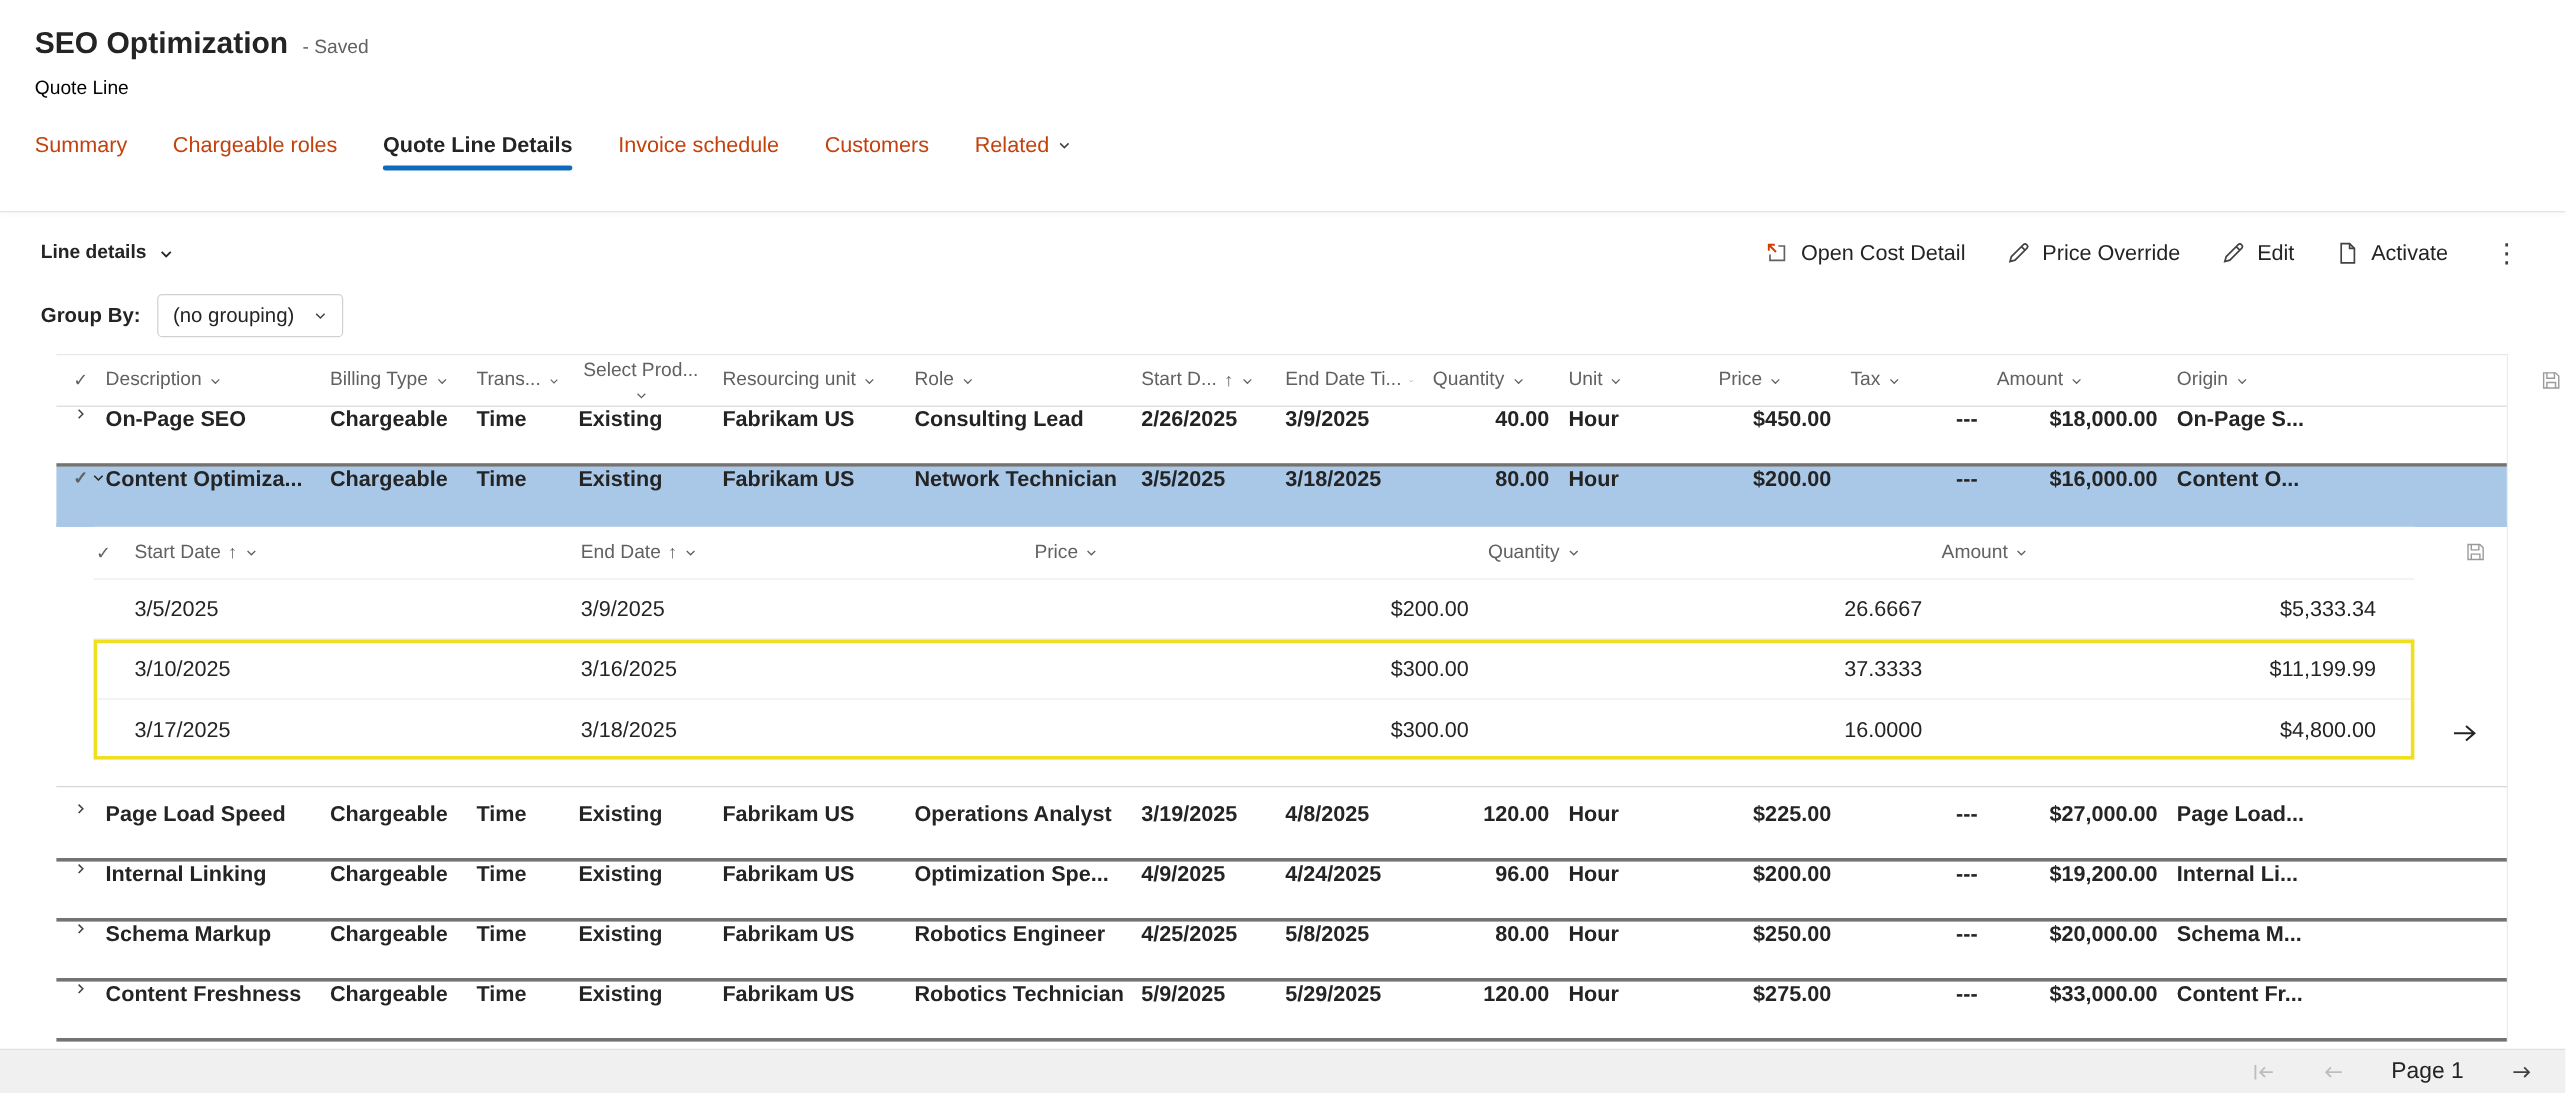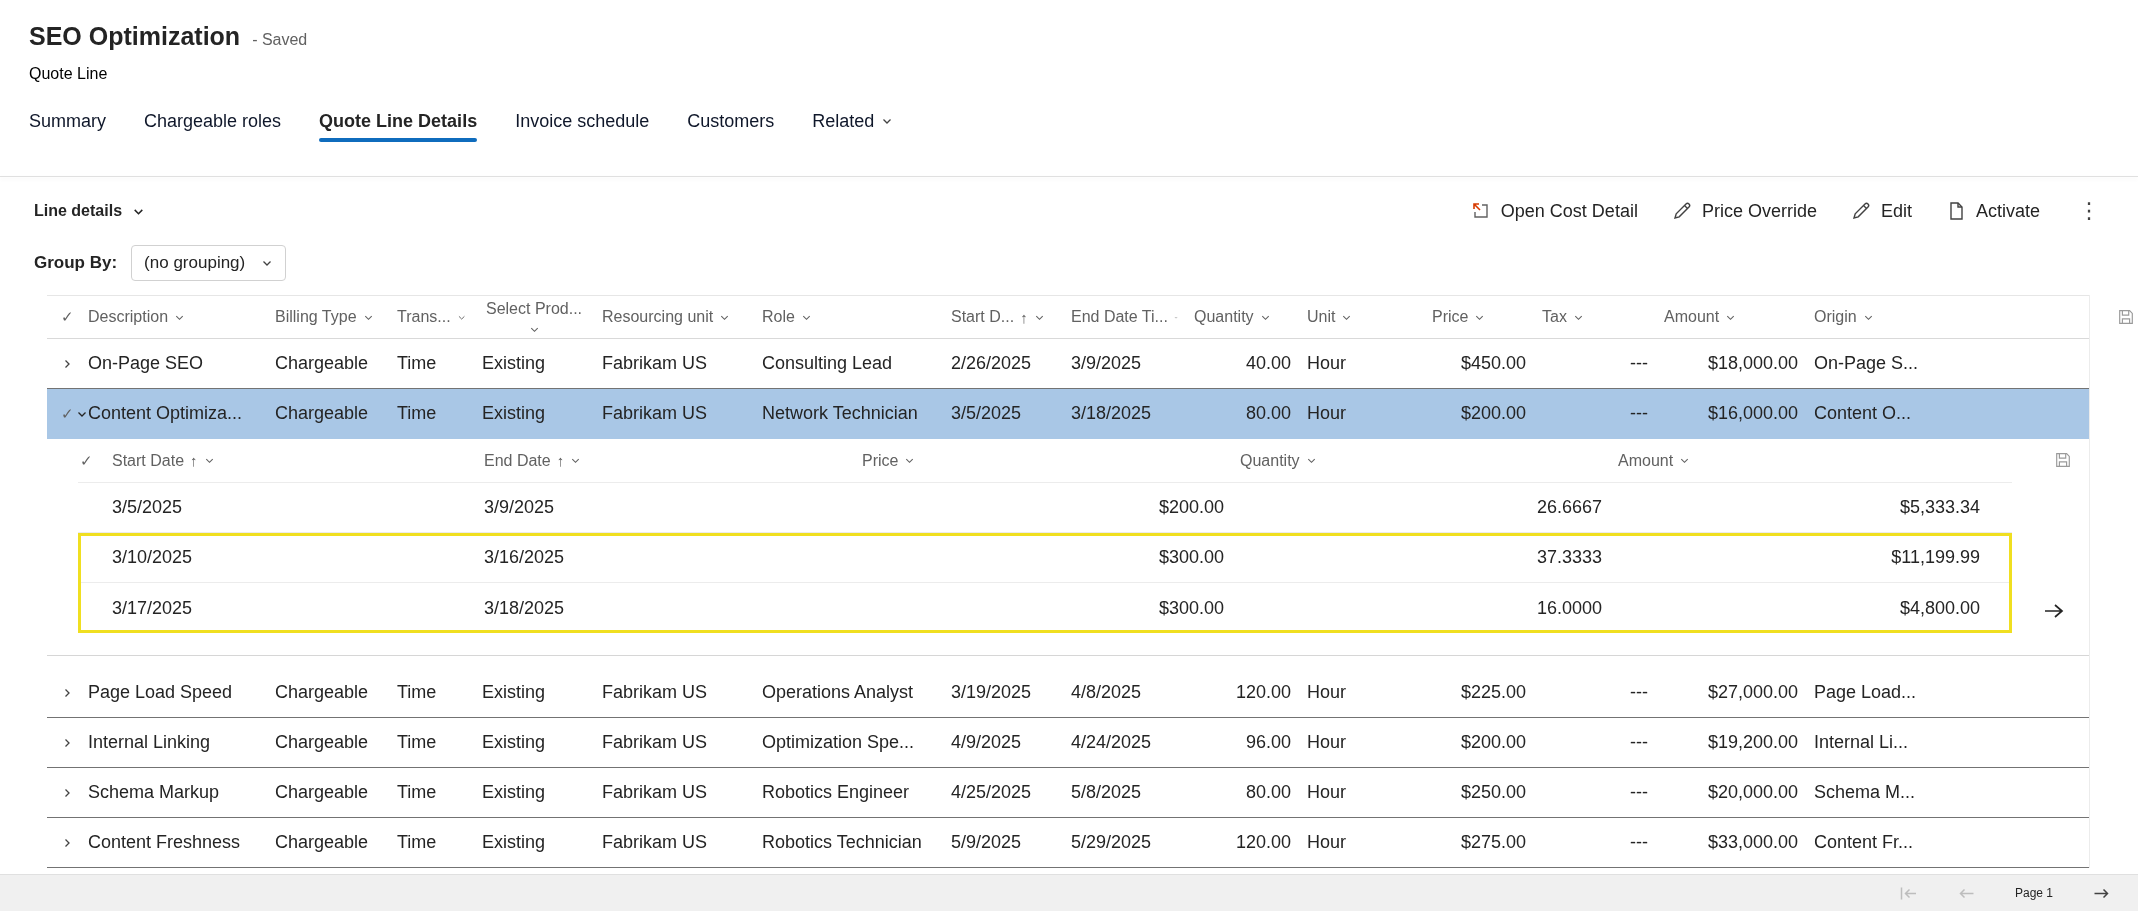--- a/index.html
+++ b/index.html
@@ -8,21 +8,21 @@
   .page { position:relative; width:2138px; height:911px; }
 
   
   .topbar { padding:20px 0 0 29px; }
   .title-row { display:flex; align-items:baseline; gap:12px; }
   .page-title { font-size:25px; font-weight:700; color:#242424; line-height:32px; }
   .save-status { font-size:16px; color:#616161; }
   .subtitle { margin-top:12px; font-size:16px; color:#000000; line-height:20px; }
 
   .tabs { display:flex; gap:38px; margin-top:26px; margin-bottom:30px; }
-  .tab { position:relative; font-size:18px; line-height:22px; color:#0f172a;
+  .tab { position:relative; font-size:18px; line-height:22px; color:#c2410c;
     padding-bottom:14px; cursor:pointer; display:flex; align-items:center; gap:7px; white-space:nowrap; }
   .tab.active { color:#242424; font-weight:700; }
   .tab.active::after { content:""; position:absolute; left:0; right:0; bottom:4px;
     height:4px; border-radius:2px; background:#0f6cbd; }
   .top-divider { height:1px; background:#e0e0e0; box-shadow:0 2px 4px rgba(0,0,0,0.07); }
 
   
   .panel-header { display:flex; align-items:center; justify-content:space-between;
     height:68px; padding:0 34px; }
   .section-title { display:flex; align-items:center; gap:10px; font-size:16px; font-weight:700; cursor:pointer; }
@@ -40,21 +40,21 @@
   .grid { margin-left:47px; width:2043px; position:relative; font-size:18px;
     border-right:1px solid #ececec; }
   .grid-header { display:flex; align-items:center; height:44px; position:relative;
     border-top:1px solid #e6e6e6; border-bottom:1px solid #d9d9d9; color:#616161; font-size:16px; }
   .hcell { display:flex; align-items:center; gap:6px; padding:0 8px; cursor:pointer; white-space:nowrap; overflow:visible; }
   .hlabel { white-space:nowrap; }
   .sort-arrow { font-size:15px; color:#616161; }
   .check { font-size:15px; color:#616161; }
   .cols-container { display:contents; }
 
-  .grid-row { display:flex; align-items:center; height:50px; border-bottom:1px solid #737373; cursor:pointer; }
+  .grid-row { display:flex; align-items:flex-start; height:50px; border-bottom:3px solid #737373; cursor:pointer;font-weight:bold; }
   .grid-row.selected { background:#a9c7e6; border-bottom-color:#a9c7e6; }
   .cell { padding:0 8px; white-space:nowrap; overflow:hidden; }
   .num { text-align:right; }
 
   
   .c-select { width:33px; padding:0 0 0 14px; overflow:visible; display:flex; align-items:center; }
   .expand-cell { width:33px; padding-left:14px; display:flex; align-items:center; gap:2px; overflow:visible; }
   .expanded-marks { display:none; align-items:center; gap:2px; }
   .grid-row.selected .expanded-marks { display:flex; }
 
@@ -101,21 +101,21 @@
   .nav-arrow { position:absolute; right:-54px; bottom:12px; cursor:pointer; }
 
   .after-sub-gap { height:22px; }
   .section-divider { height:1px; background:#d6d6d6; }
   .lower-rows { margin-top:12px; }
 
   
   .footer { position:absolute; left:0; bottom:0; width:2138px; height:37px;
     background:#f0f0f0; border-top:1px solid #e0e0e0;
     display:flex; align-items:center; justify-content:flex-end; gap:40px; padding-right:28px; }
-  .pg-label { font-size:12px; color:#242424; }
+  .pg-label { font-size:19px; color:#242424; }
   .pg-btn { cursor:pointer; display:flex; align-items:center; }
 
   svg { display:block; }
 </style>
 </head>
 <body>
 
 <div class="page">
 
   <div class="topbar">

